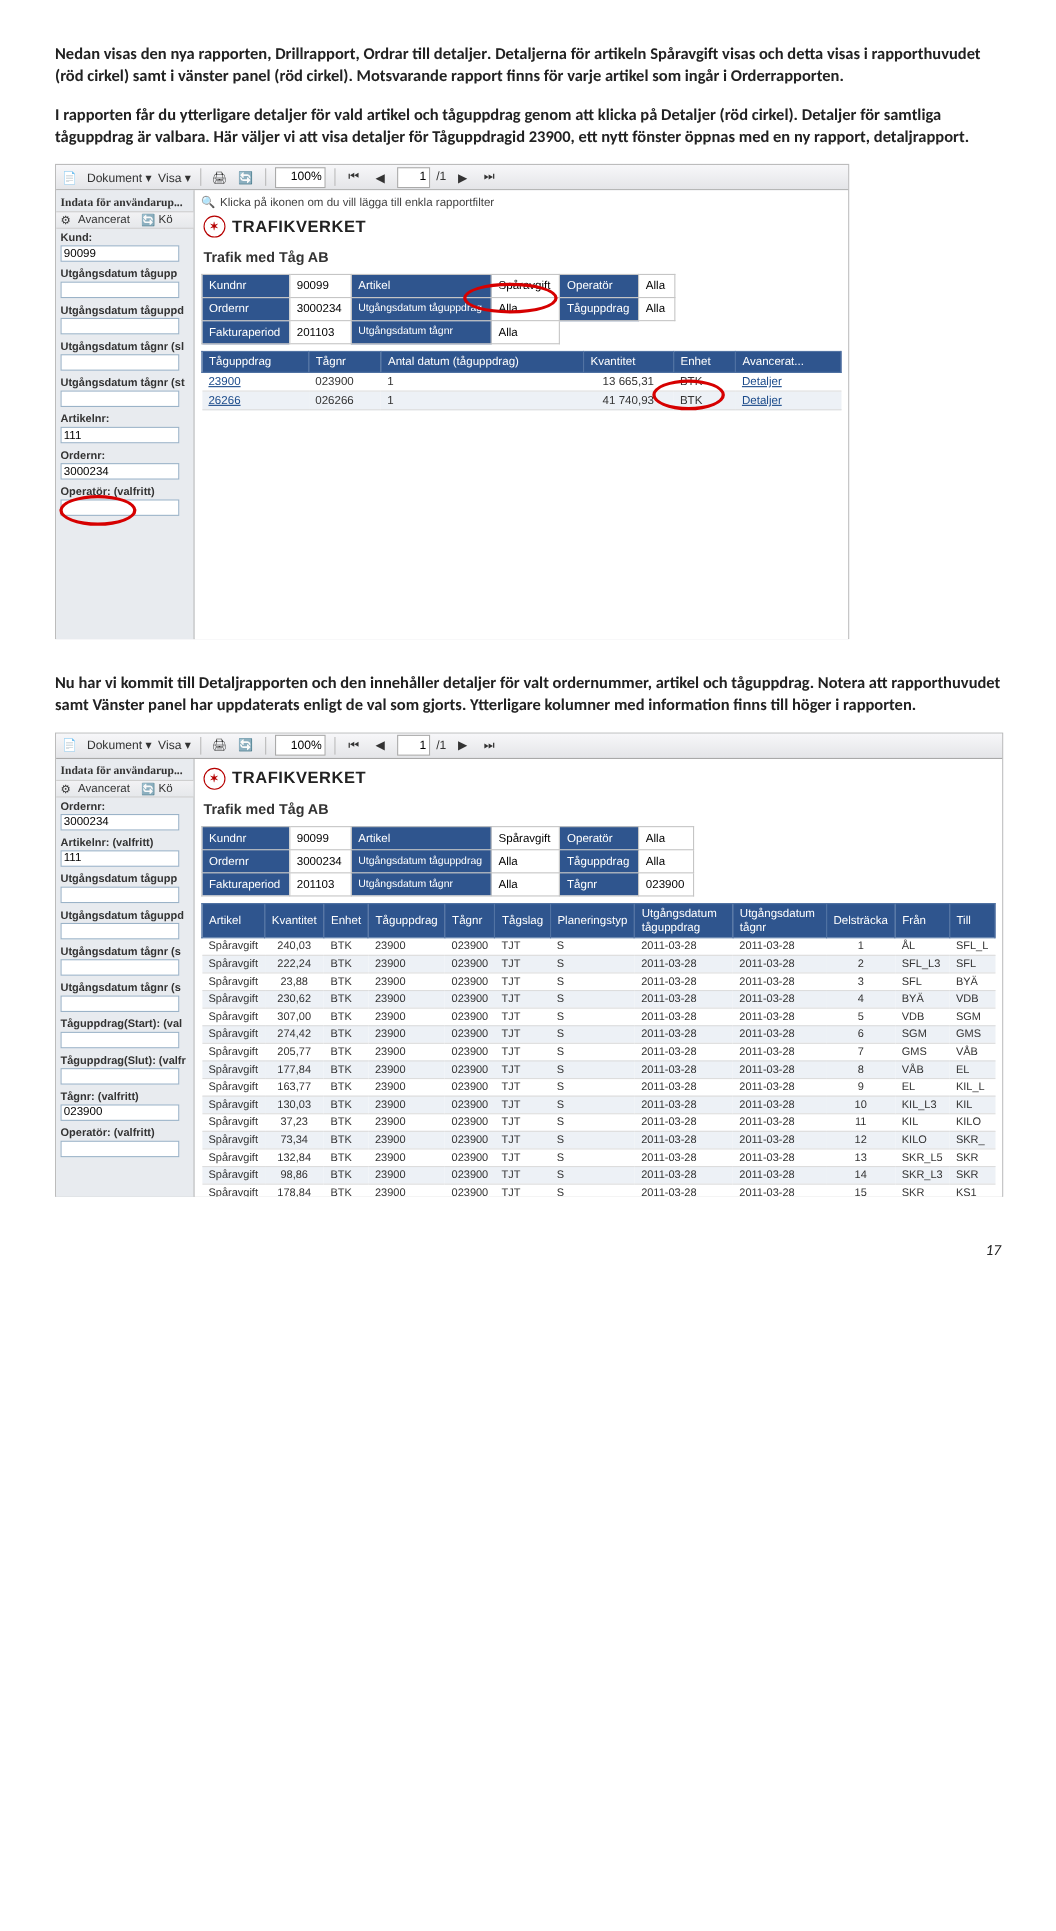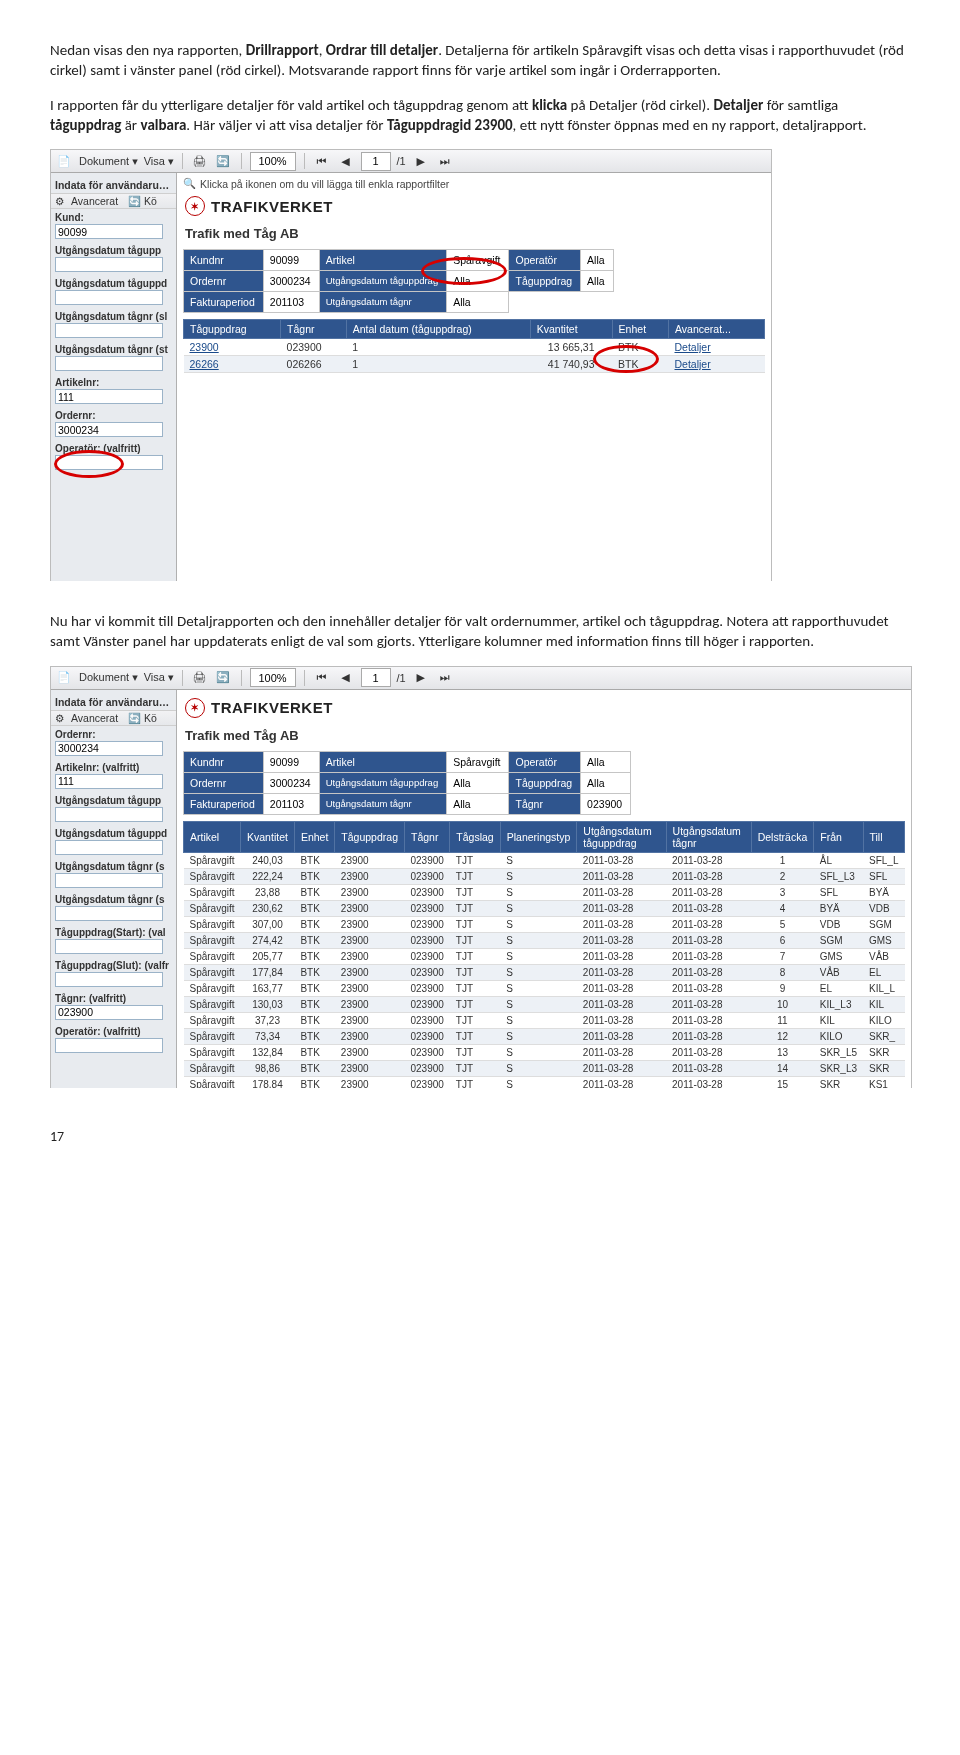--- a/index.html
+++ b/index.html
@@ -4,21 +4,21 @@
 <style>
   body {
     font-family: Calibri, Arial, sans-serif;
     font-size: 15px;
     color: #222;
     margin: 0;
     padding: 40px 50px 30px 50px;
     width: 860px;
     background: #fff;
   }
-  p { line-height: 1.35; margin: 0 0 14px 0; }
+  p { line-height: 1.35; margin: 0 0 14px 0; font-weight: bold; }
 
   
   .screenshot {
     border: 1px solid #bcbcbc;
     background: #f2f4f7;
     font-family: Tahoma, Arial, sans-serif;
     font-size: 11px;
     color: #333;
     margin-bottom: 30px;
     position: relative;
@@ -37,36 +37,36 @@
     gap: 6px;
   }
   .toolbar .sep { width: 1px; height: 16px; background: #bbb; margin: 0 2px; }
   .toolbar span { font-size: 11px; }
   .toolbar .icon-btn {
     width: 16px; height: 16px; display: inline-flex;
     align-items: center; justify-content: center;
     border: 1px solid transparent; border-radius: 2px;
   }
   .toolbar .zoom-input {
-    width: 40px; height: 15px; font-size: 11px; text-align: center;
+    width: 40px; height: 15px; font-size: 11px; text-align: right;
     border: 1px solid #aaa; background: #fff;
   }
 
   
   .ss-body { display: flex; height: calc(100% - 22px); }
   .sidebar {
     width: 125px;
     background: #e8ebef;
     border-right: 1px solid #b0b0b0;
     padding: 4px 0px;
     overflow: hidden;
   }
   .sidebar-title {
     font-size: 10.5px; font-weight: bold; padding: 2px 4px; color: #333;
-    white-space: nowrap; overflow: hidden; text-overflow: ellipsis;
+    white-space: nowrap; overflow: hidden; text-overflow: ellipsis; font-family: Liberation Serif, serif;
   }
   .sidebar-row {
     background: linear-gradient(#f2f2f4, #e6e8eb);
     border-top: 1px solid #cfcfcf;
     border-bottom: 1px solid #cfcfcf;
     padding: 1px 4px;
     display: flex; gap: 4px; align-items: center;
     font-size: 10.5px;
     white-space: nowrap; overflow: hidden;
   }
@@ -133,21 +133,21 @@
   .data-table a.detlink { color: #1a4a8a; text-decoration: underline; cursor: pointer; }
 
   
   .red-circle {
     position: absolute;
     border: 3px solid #d60000;
     border-radius: 50%;
     pointer-events: none;
   }
 
-  .page-no { text-align: left; margin-top: 40px; font-size: 14px; }
+  .page-no { text-align: right; margin-top: 40px; font-size: 14px; font-style: italic; }
 </style>
 </head>
 <body>
 
 <p>
   <span>Nedan visas den nya rapporten, </span><b>Drillrapport</b><span>, </span><b>Ordrar till detaljer</b><span>. Detaljerna för artikeln Spåravgift visas och detta visas i rapporthuvudet (röd cirkel) samt i vänster panel (röd cirkel). Motsvarande rapport finns för varje artikel som ingår i Orderrapporten.</span>
 </p>
 
 <p>
   <span>I rapporten får du ytterligare detaljer för vald artikel och tåguppdrag genom att </span><b>klicka</b><span> på Detaljer (röd cirkel). </span><b>Detaljer</b><span> för samtliga </span><b>tåguppdrag</b><span> är </span><b>valbara</b><span>. Här väljer vi att visa detaljer för </span><b>Tåguppdragid 23900</b><span>, ett nytt fönster öppnas med en ny rapport, detaljrapport.</span>

